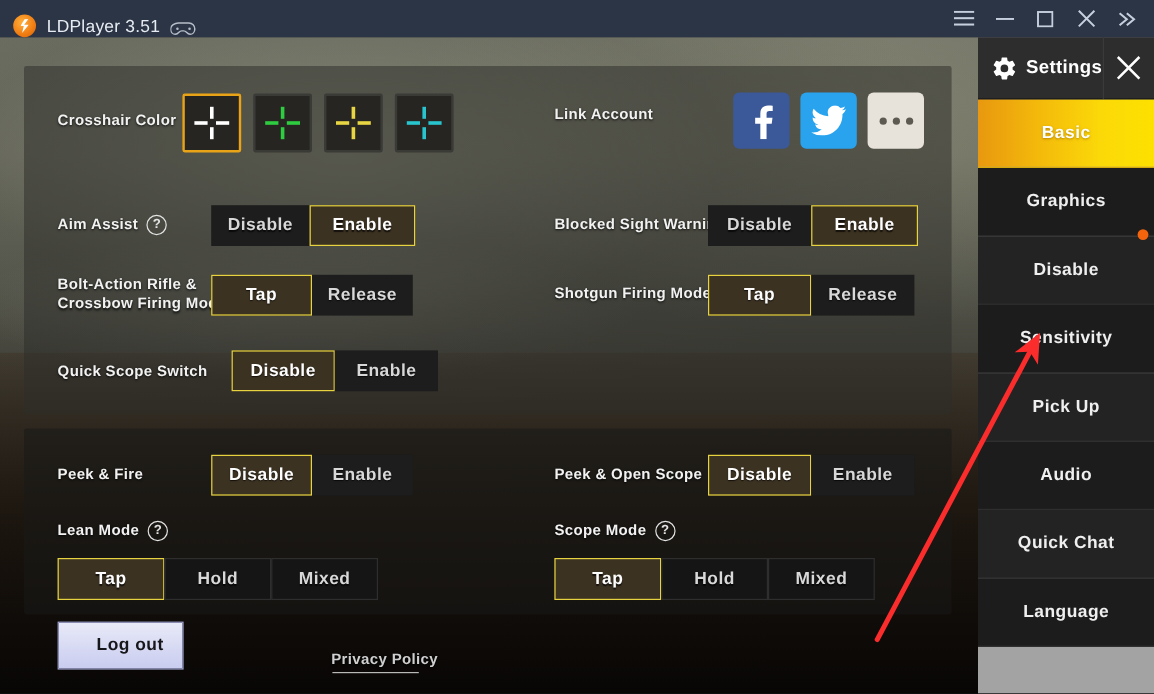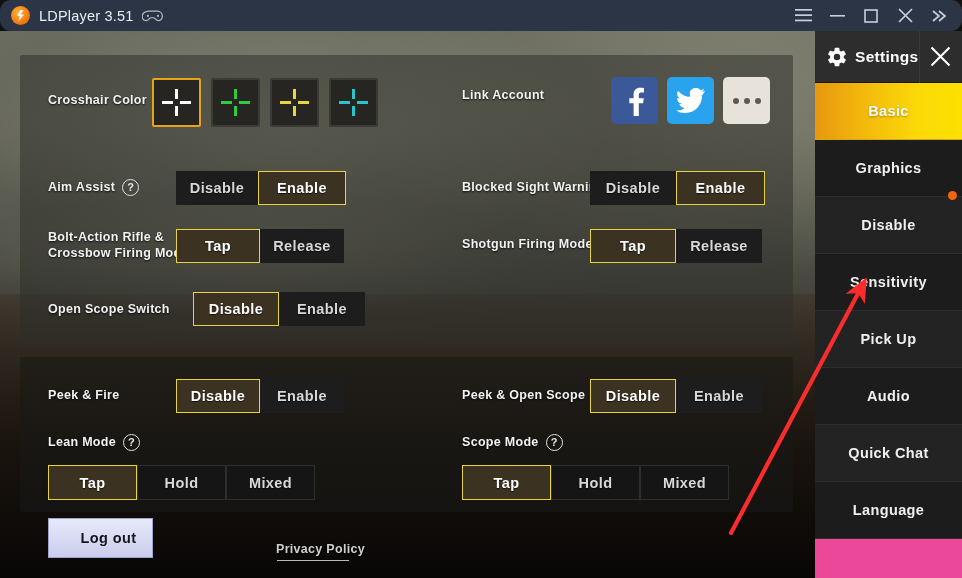--- a/index.html
+++ b/index.html
@@ -4,21 +4,21 @@
 <style>
   * { box-sizing: border-box; margin:0; padding:0; }
   html,body{ width:962px; height:578px; overflow:hidden; background:#111; }
   body{ font-family:"Liberation Sans", sans-serif; }
 
   #app{ position:relative; width:962px; height:578px; overflow:hidden; }
 
   
   .titlebar{
     position:absolute; left:0; top:0; width:962px; height:31px;
-    background:#2b3545; display:flex; align-items:center; z-index:40;border-radius:11px;
+    background:#2b3545; display:flex; align-items:flex-end; z-index:40;
   }
   .tb-logo{
     width:19px;height:19px;border-radius:50%;
     background:radial-gradient(circle at 40% 35%, #ffb13c 0%, #f07c12 60%, #d4620a 100%);
     margin-left:11px; position:relative; flex:0 0 auto;
   }
   .tb-logo:after{
     content:""; position:absolute; left:6px; top:3.5px; width:7px; height:12px;
     background:#fff;
     clip-path:polygon(55% 0,100% 0,45% 42%,100% 42%,20% 100%,40% 52%,0 52%);
@@ -130,21 +130,21 @@
     position:absolute; left:276px; top:542px; color:#cfcfcf; font-size:12.5px; font-weight:bold;
     letter-spacing:.3px; text-shadow:0 1px 2px #000;
   }
   .pp:after{
     content:""; position:absolute; left:1px; bottom:-5px; width:72px; height:1.5px; background:#b9b9b9;
   }
 
   
   .side{
     position:absolute; right:0; top:31px; width:147px; height:547px;
-    background:#ec4899; z-index:30;
+    background:#a3a3a3; z-index:30;
   }
   .side-head{
     height:52px; display:flex; align-items:center;
     background:#2d2d2d; border-bottom:1px solid #171717;
   }
   .side-head .gear{ margin-left:11px; width:22px; height:22px; flex:0 0 auto;}
   .side-head .ttl{ color:#fff; font-size:15.5px; font-weight:bold; margin-left:7px; letter-spacing:.3px; }
   .side-head .xb{
     margin-left:auto; width:47px; height:52px; display:flex; align-items:center; justify-content:center;
     border-left:1px solid #3a3a3a;
@@ -301,21 +301,21 @@
 
   <div class="row" style="left:462px; top:237px;">
     <div class="lbl">Shotgun Firing Mode</div>
   </div>
   <div class="row seg" style="left:590px; top:229px;">
     <div class="opt sel" style="width:86px;">Tap</div>
     <div class="opt" style="width:86px;">Release</div>
   </div>
 
   <div class="row" style="left:48px; top:302px;">
-    <div class="lbl">Open Scope Switch</div>
+    <div class="lbl">Quick Scope Switch</div>
   </div>
   <div class="row seg" style="left:193px; top:292px;">
     <div class="opt sel" style="width:86px;">Disable</div>
     <div class="opt" style="width:86px;">Enable</div>
   </div>
 
   <div class="panel p2"></div>
 
   <div class="row" style="left:48px; top:388px;">
     <div class="lbl">Peek &amp; Fire</div>

